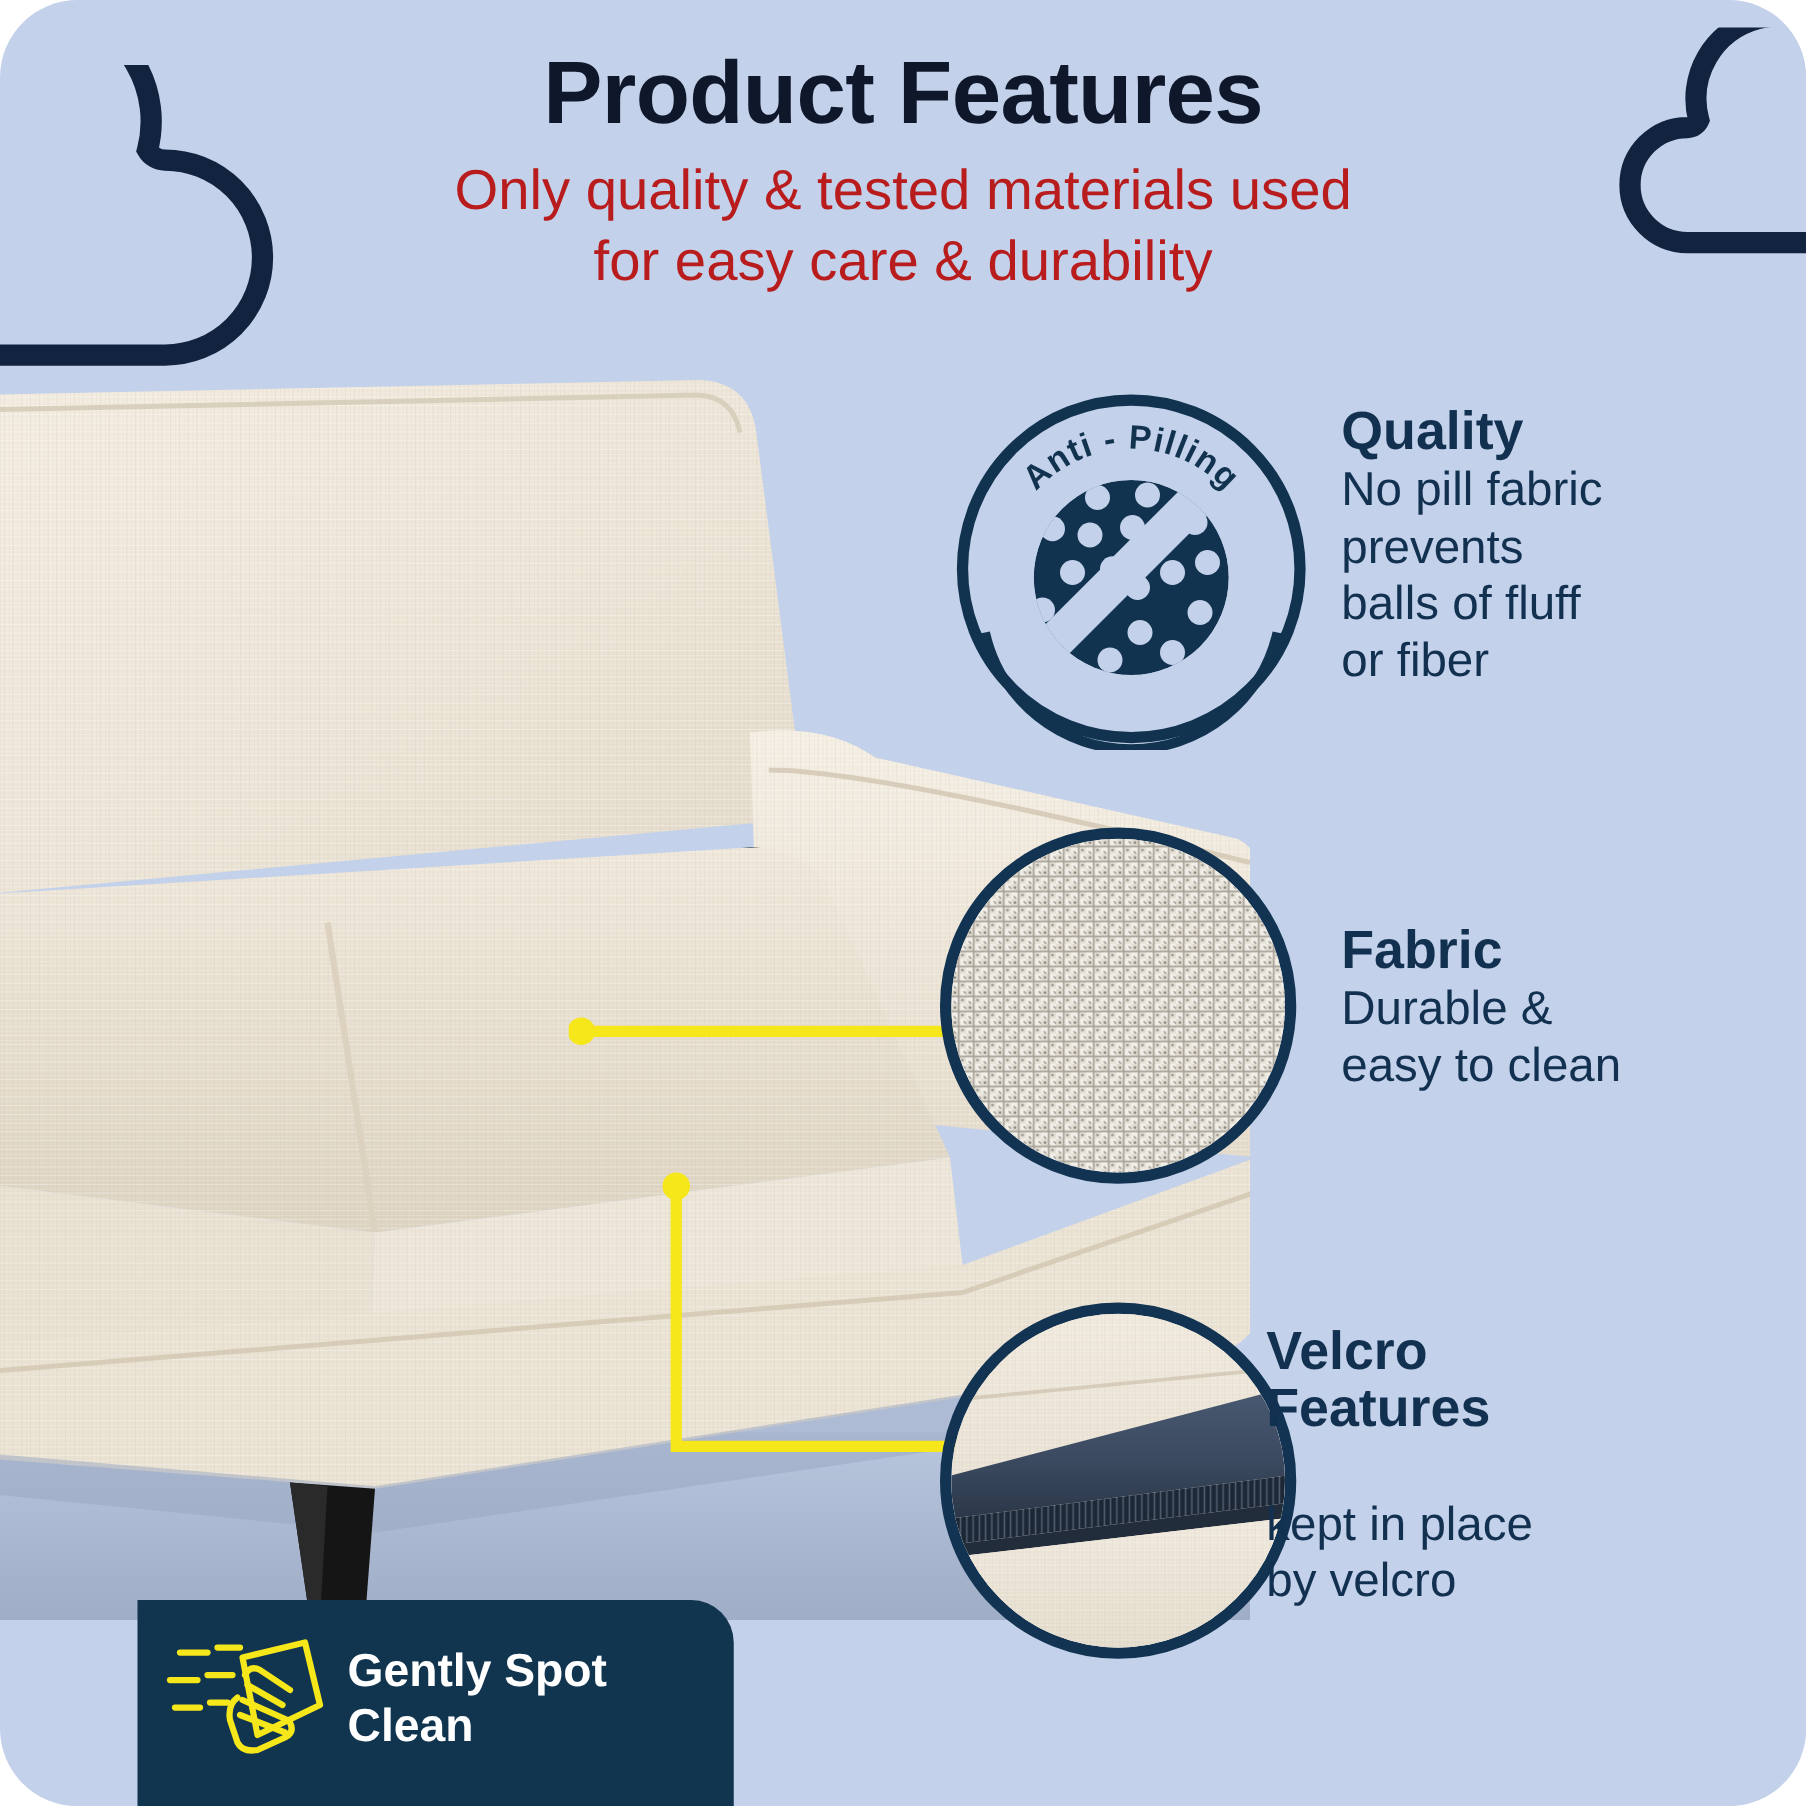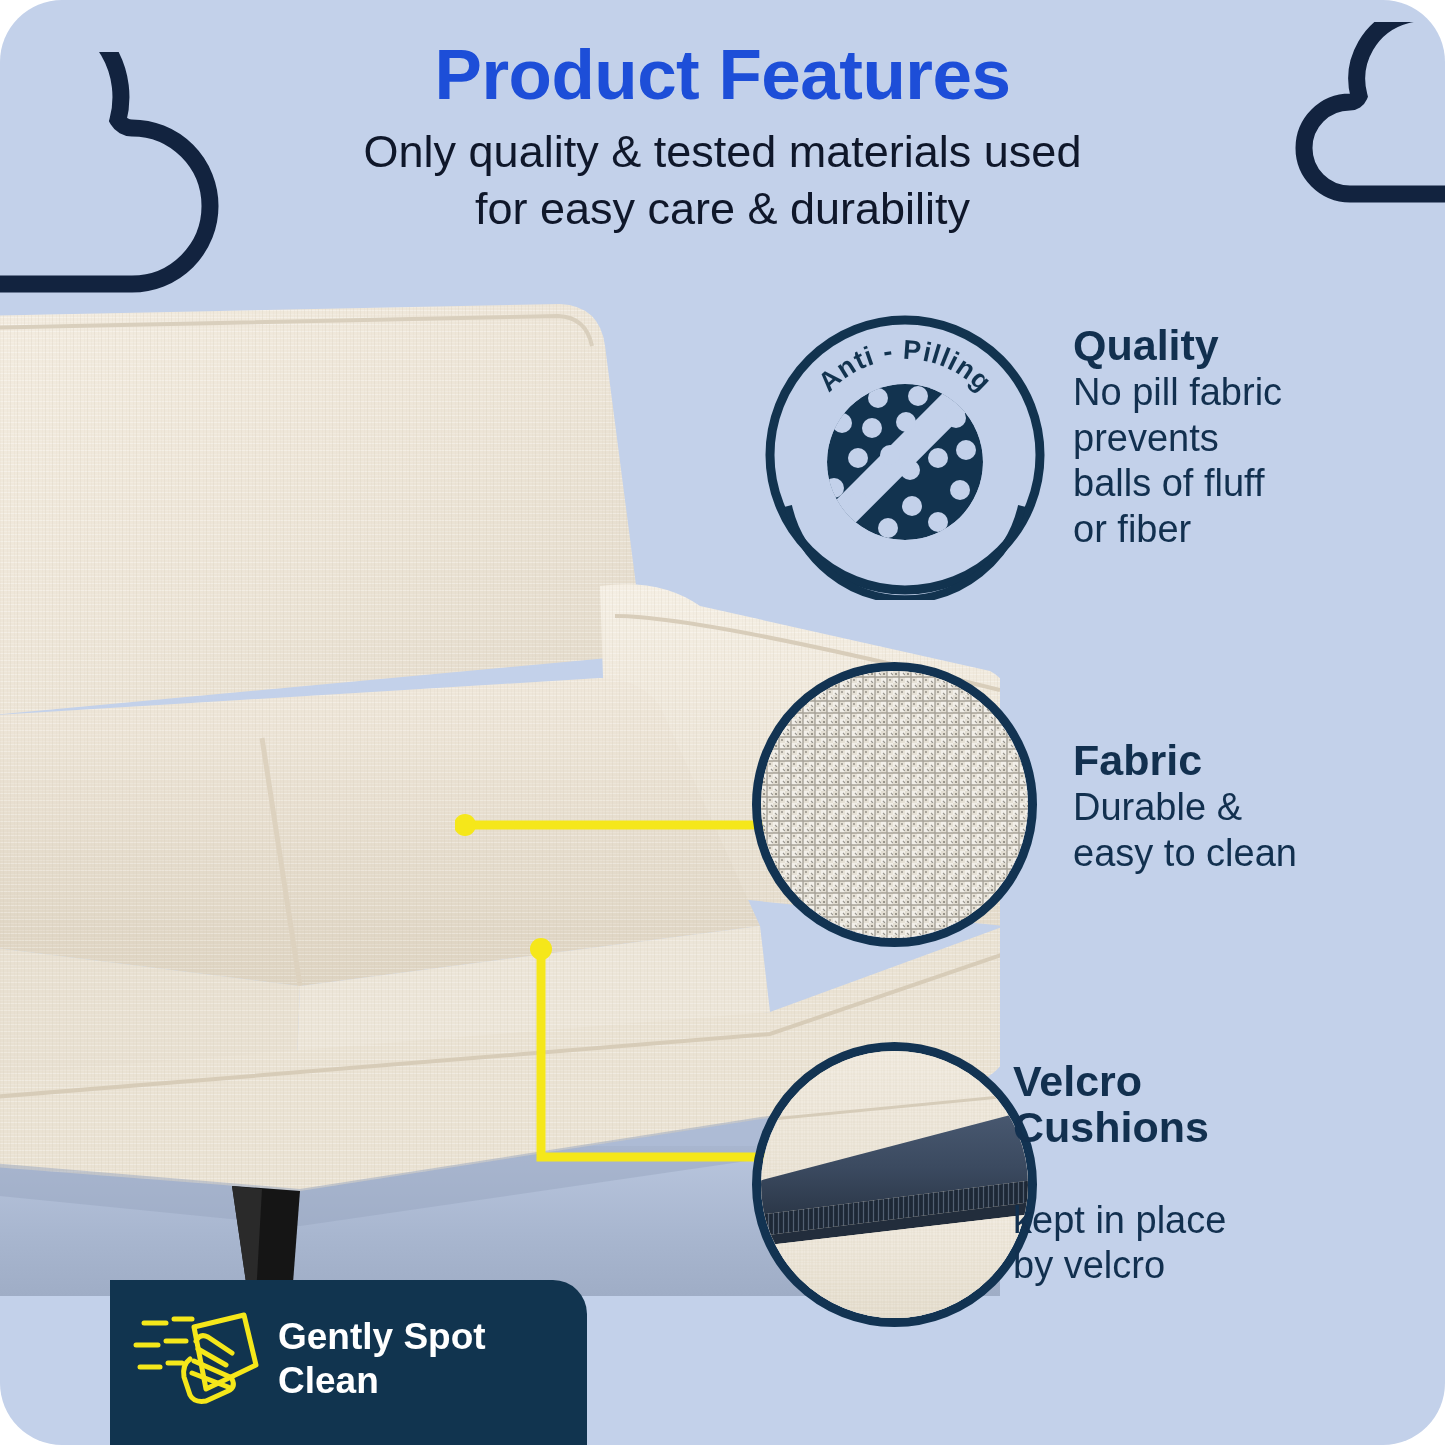--- a/index.html
+++ b/index.html
@@ -11,25 +11,25 @@
   }
 
   
   .cloud{position:absolute;}
   .cloud-tl{left:-88px;top:52px;}
   .cloud-tr{right:-70px;top:22px;}
 
   
   .header{position:absolute;left:0;top:38px;width:1445px;text-align:center;}
   .title{
-    font-size:71px;font-weight:bold;color:#1d4ed8;letter-spacing:-0.5px;
+    font-size:71px;font-weight:bold;color:#0f172a;letter-spacing:-0.5px;
     line-height:1.05;margin:0;
   }
   .subtitle{
-    font-size:45px;color:#0f172a;line-height:1.28;margin:10px 0 0 0;font-weight:400;
+    font-size:45px;color:#b91c1c;line-height:1.28;margin:10px 0 0 0;font-weight:400;
   }
 
   
   .sofa{position:absolute;left:0;top:286px;width:1000px;height:1010px;}
   .sofa svg{display:block;}
 
   
   .connector{position:absolute;}
 
   
@@ -278,21 +278,21 @@
       <span>No pill fabric</span><br>
       <span>prevents</span><br>
       <span>balls of fluff</span><br>
       <span>or fiber</span>
     </p>
   </div>
 
   <div class="feature-text txt-velcro">
     <p class="feature-head">
       <span>Velcro</span><br>
-      <span>Cushions</span>
+      <span>Features</span>
     </p>
     <p class="feature-body">
       <br>
       <span>kept in place</span><br>
       <span>by velcro</span>
     </p>
   </div>
 
   <div class="care-badge">
     <div>

